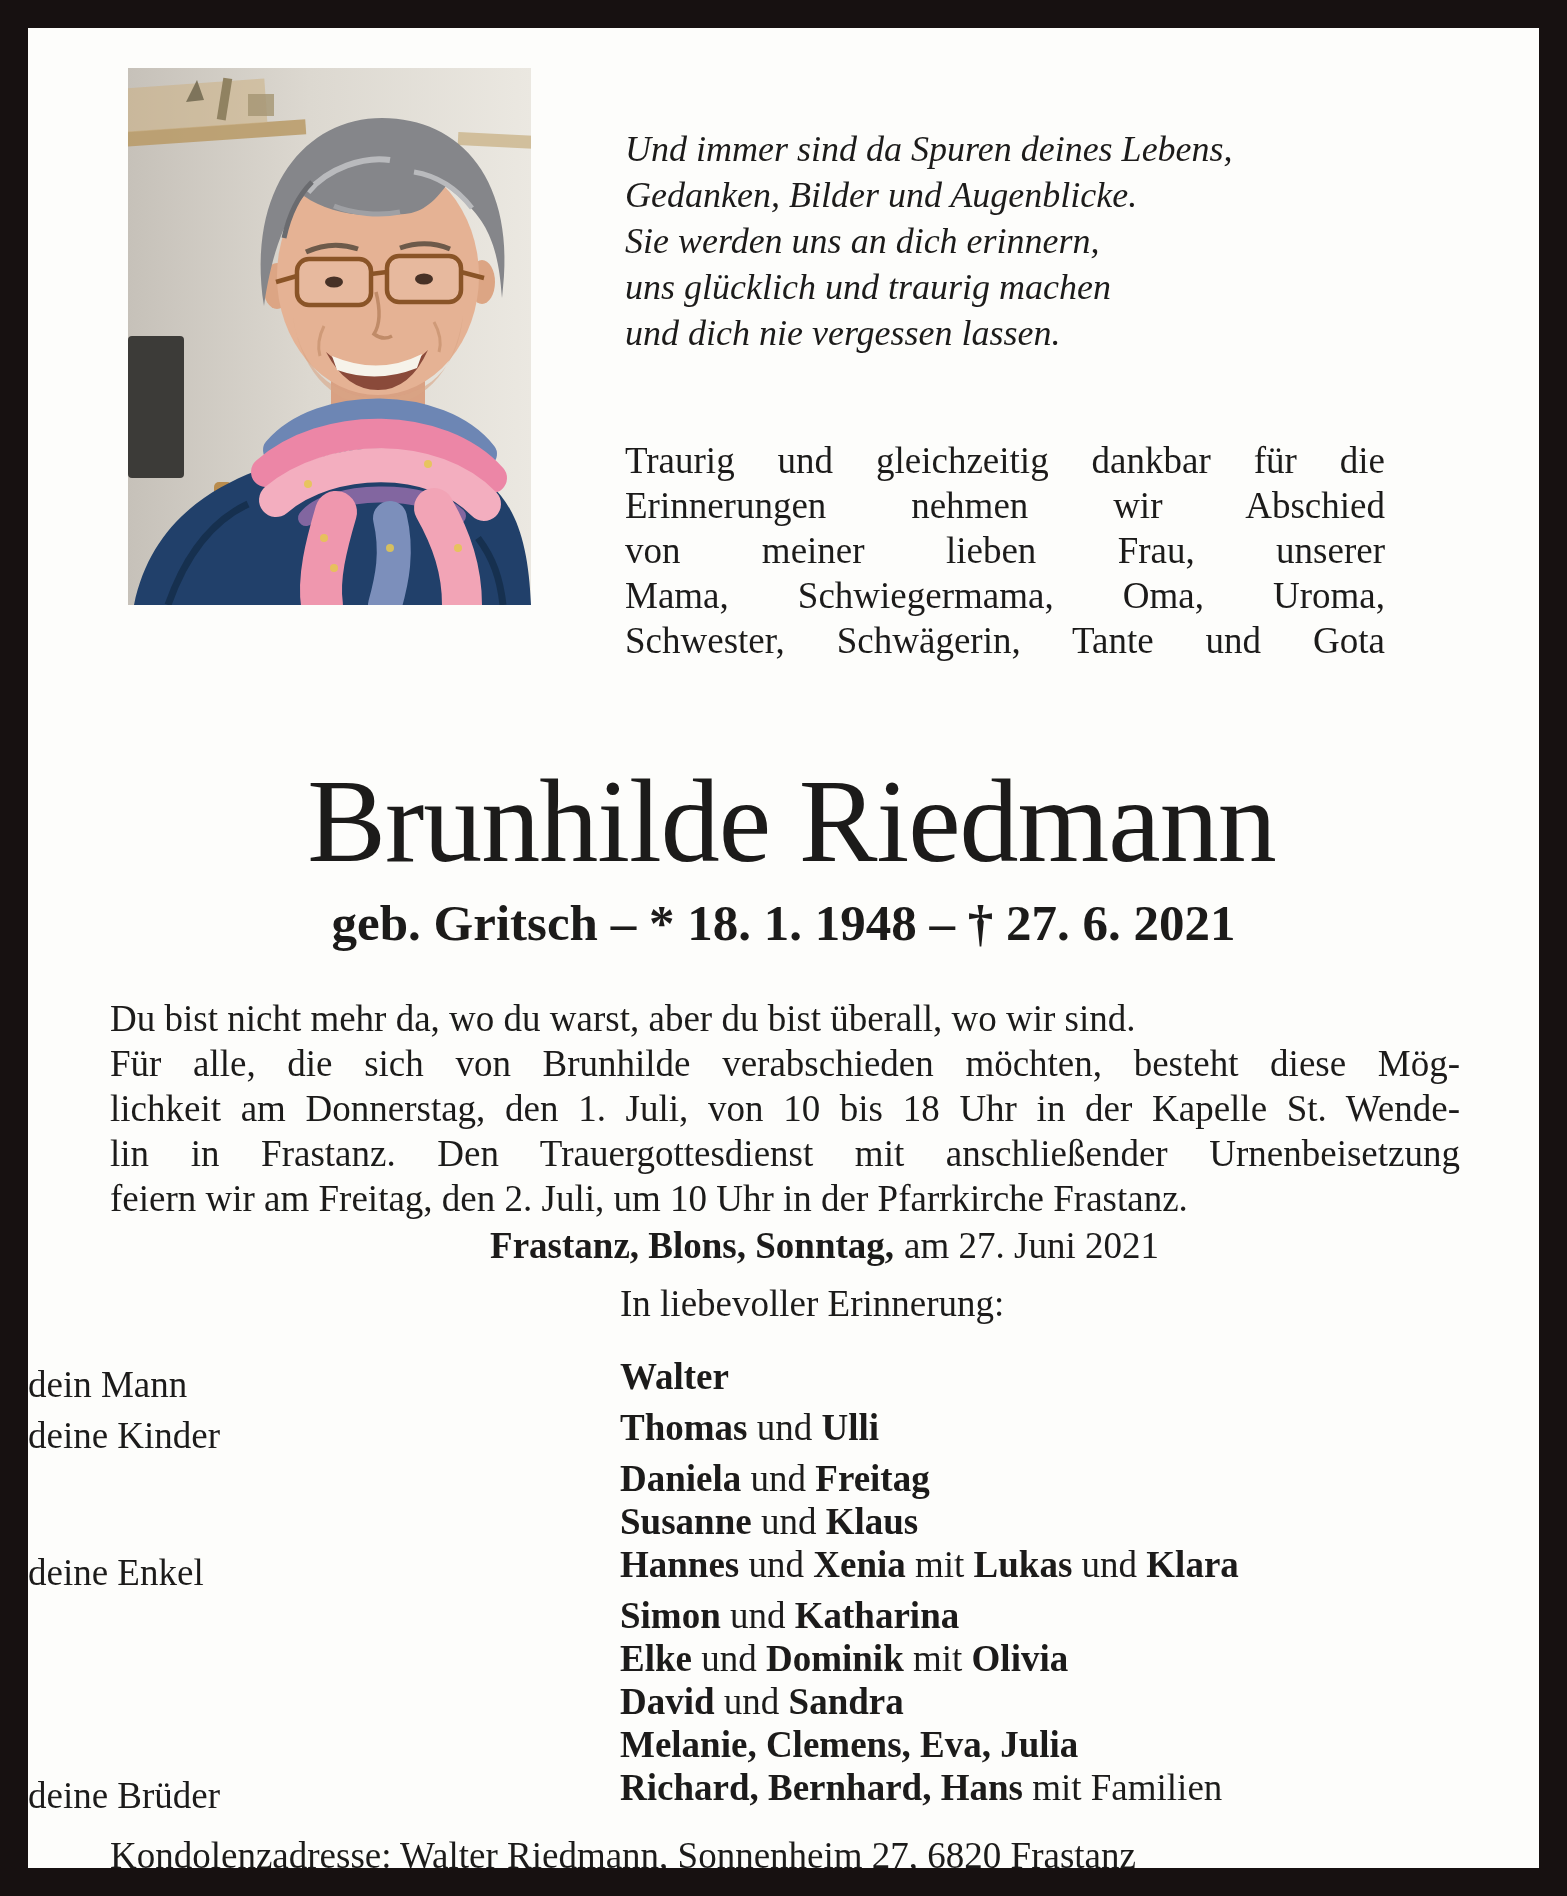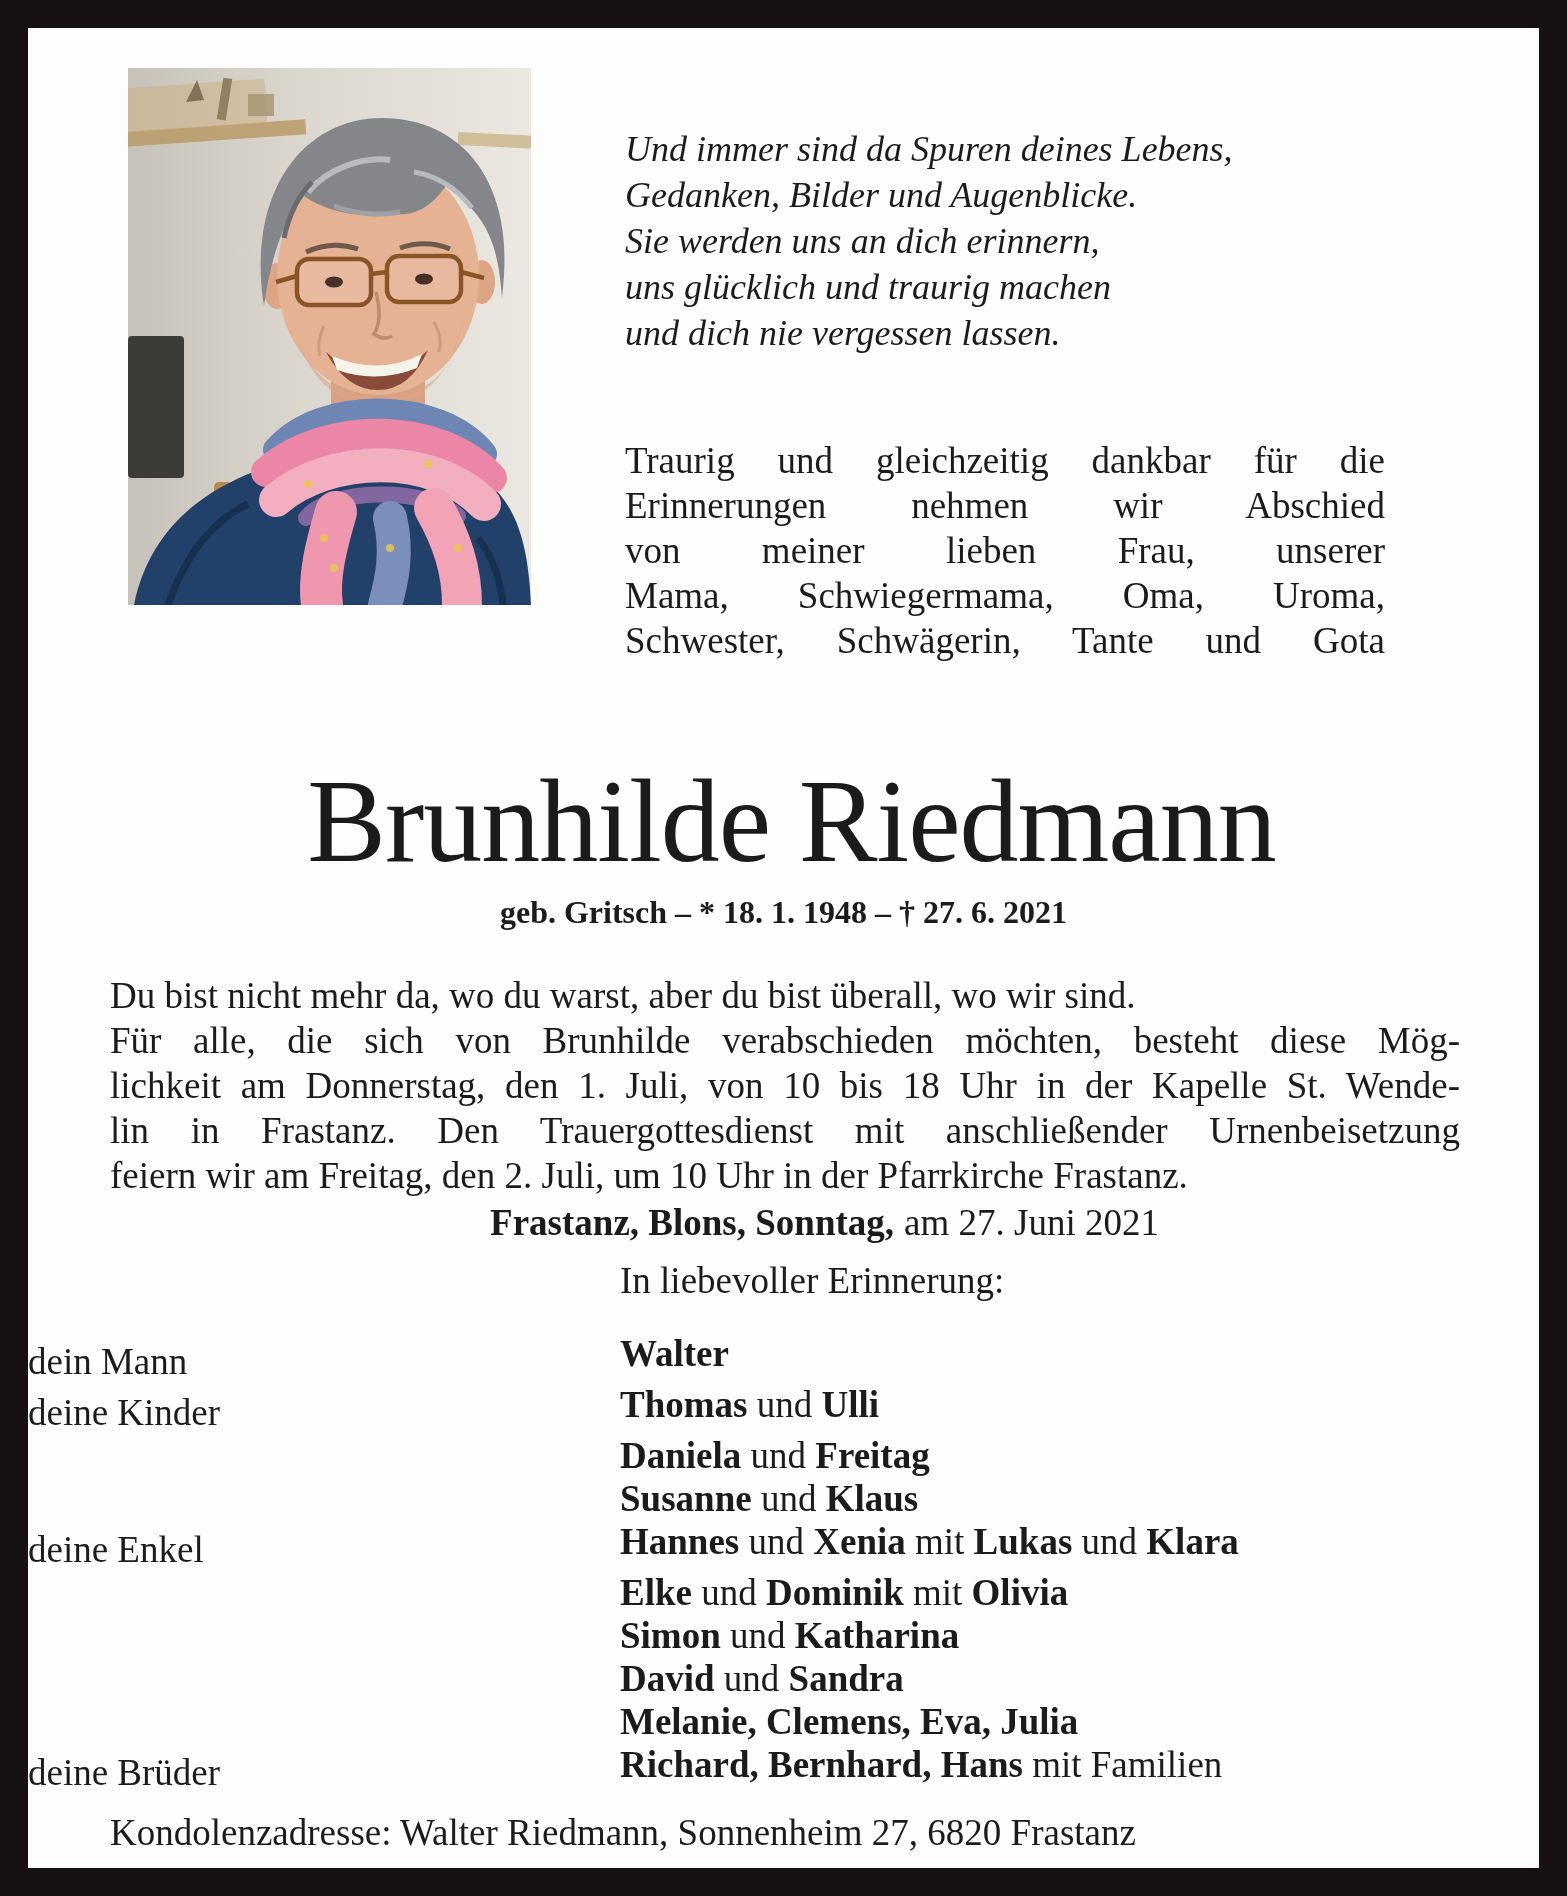--- a/index.html
+++ b/index.html
@@ -40,21 +40,21 @@
     margin-top: 152px;
     text-align: center;
     font-size: 118px; line-height: 1.05;
     letter-spacing: -1px;
     padding-left: 16px;
   }
   .lifespan {
     margin-top: 9px;
     text-align: center;
     font-weight: bold;
-    font-size: 32px; line-height: 1.2;
+    font-size: 51px; line-height: 1.2;
   }
 
   .body-block { margin: 42px 79px 0 82px; font-size: 37px; line-height: 45px; }
   .body-line1 { white-space: nowrap; }
 
   .dateline { margin: 2px 0 0 82px; font-size: 37px; line-height: 45px; text-align: center; }
   .dateline .bold { font-weight: bold; }
   .dateline .reg { margin-left: 10px; }
 
   .memoriam { margin: 13px 0 0 592px; font-size: 37px; line-height: 45px; }
@@ -217,25 +217,25 @@
         <div class="family-row">
           <div class="family-label"></div>
           <div class="family-value"><span class="b">Susanne</span><span> und </span><span class="b">Klaus</span></div>
         </div>
         <div class="family-row">
           <div class="family-label">deine Enkel</div>
           <div class="family-value"><span class="b">Hannes</span><span> und </span><span class="b">Xenia</span><span> mit </span><span class="b">Lukas</span><span> und </span><span class="b">Klara</span></div>
         </div>
         <div class="family-row">
           <div class="family-label"></div>
+          <div class="family-value"><span class="b">Simon</span><span> und </span><span class="b">Katharina</span></div>
+        </div>
+        <div class="family-row">
+          <div class="family-label"></div>
           <div class="family-value"><span class="b">Elke</span><span> und </span><span class="b">Dominik</span><span> mit </span><span class="b">Olivia</span></div>
-        </div>
-        <div class="family-row">
-          <div class="family-label"></div>
-          <div class="family-value"><span class="b">Simon</span><span> und </span><span class="b">Katharina</span></div>
         </div>
         <div class="family-row">
           <div class="family-label"></div>
           <div class="family-value"><span class="b">David</span><span> und </span><span class="b">Sandra</span></div>
         </div>
         <div class="family-row">
           <div class="family-label"></div>
           <div class="family-value"><span class="b">Melanie, Clemens, Eva, Julia</span></div>
         </div>
         <div class="family-row">

